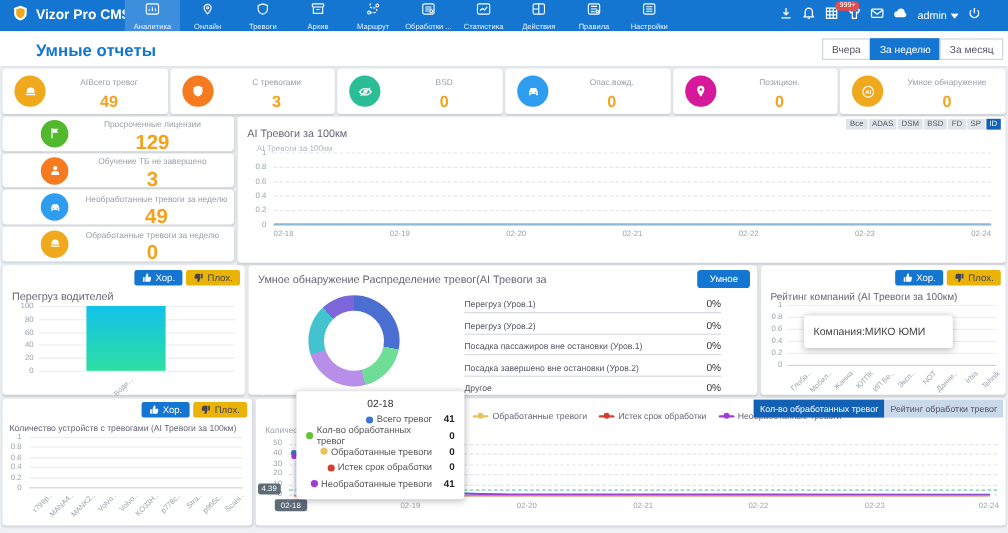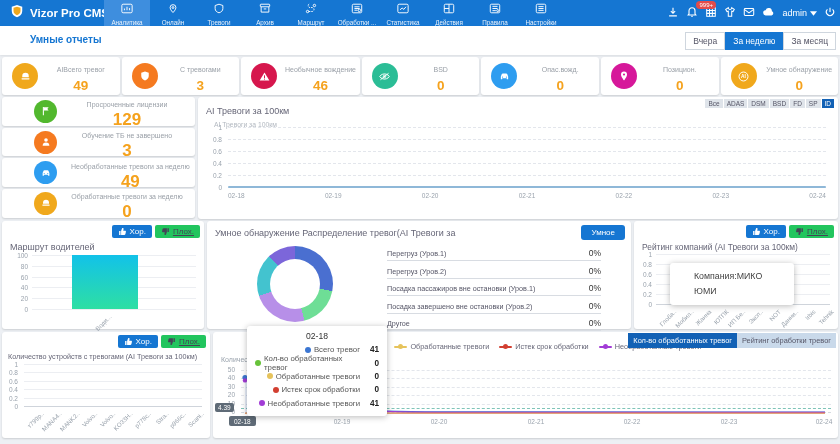--- a/index.html
+++ b/index.html
@@ -8,27 +8,27 @@
   .app { position:relative; width:840px; height:444px; overflow:hidden; }
 
   
   .topbar { position:absolute; left:0; top:0; width:840px; height:26px; background:#1576d2; display:flex; align-items:center; }
   .brand { display:flex; align-items:center; gap:6px; padding-left:10px; width:100px; }
   .brand-name { color:#fff; font-size:11.5px; font-weight:bold; white-space:nowrap; }
   .nav { display:flex; height:26px; margin-left:4px; }
   .nav-item { width:46px; height:26px; display:flex; flex-direction:column; align-items:center; justify-content:center; gap:1px; cursor:pointer; }
   .nav-item.active { background:#3e8ede; }
   .nav-item .lbl { color:#eaf2fb; font-size:6.3px; white-space:nowrap; }
-  .top-icons { position:absolute; right:0; top:0; height:26px; display:flex; align-items:center; gap:7px; padding-right:4px; }
+  .top-icons { position:absolute; right:0; top:0; height:26px; display:flex; align-items:center; gap:7px; padding-right:22px; }
   .badge { position:absolute; right:124px; top:1px; background:#e24c4b; color:#fff; font-size:6px; border-radius:5px; padding:1px 3px; z-index:2; }
   .admin { color:#fff; font-size:9px; display:flex; align-items:center; gap:3px; cursor:pointer; }
 
   
   .subheader { position:absolute; left:0; top:26px; width:840px; height:29px; background:#fff; box-shadow:0 1px 2px rgba(0,0,0,.08); }
-  .page-title { position:absolute; left:30px; top:8px; color:#1576d2; font-size:10px; font-weight:bold; }
+  .page-title { position:absolute; left:30px; top:8px; color:#1576d2; font-size:14px; font-weight:bold; }
   .ranges { position:absolute; right:4px; top:6px; display:flex; }
   .range-btn { font-size:8.5px; color:#556; background:#fff; border:1px solid #cfd6de; padding:3px 7px; cursor:pointer; }
   .range-btn.active { background:#1576d2; border-color:#1576d2; color:#fff; }
 
   
   .panel { position:absolute; background:#fff; border-radius:3px; box-shadow:0 1px 2px rgba(0,0,0,.14); }
   .ptitle { font-size:9px; color:#667; white-space:nowrap; }
 
   
   .kpi-row { position:absolute; left:2px; top:57px; width:836px; height:38px; display:flex; gap:2px; }
@@ -49,21 +49,21 @@
   .gridsolid { position:absolute; border-top:1px solid #eceef2; }
   .tick { position:absolute; font-size:6.5px; color:#9aa3ad; text-align:right; width:20px; }
   .xlab { font-size:6.5px; color:#9aa3ad; }
   .rlab { position:absolute; font-size:6.2px; color:#9aa3ad; transform:rotate(-45deg); transform-origin:top right; white-space:nowrap; }
 
   .chip { font-size:6.5px; color:#556; background:#dfe4ea; padding:1px 3px; margin-left:1px; cursor:pointer; }
   .chip.active { background:#1261b5; color:#fff; }
 
   .tbtn { display:flex; align-items:center; gap:3px; font-size:8px; padding:2px 6px; cursor:pointer; border-radius:2px; }
   .tbtn.good { background:#1576d2; color:#fff; }
-  .tbtn.bad { background:#22c55e; color:#445;text-decoration:underline; }
+  .tbtn.bad { background:#eab308; color:#445; }
 
   .sd-row { position:absolute; left:180px; width:214px; height:18px; border-bottom:1px solid #d8dce2; display:flex; align-items:flex-end; justify-content:space-between; padding-bottom:2px; }
   .sd-label { font-size:7.2px; color:#556; white-space:nowrap; }
   .sd-val { font-size:8.5px; color:#333; }
 
   .ttip { position:absolute; background:#fff; border-radius:3px; box-shadow:0 1px 6px rgba(0,0,0,.28); z-index:6; }
 
   .leg-item { display:flex; align-items:center; gap:3px; white-space:nowrap; }
   .leg-marker { width:13px; height:2px; border-radius:1px; position:relative; flex:none; }
   .leg-marker::after { content:""; position:absolute; left:4px; top:-1.7px; width:5px; height:5px; border-radius:50%; background:inherit; }
@@ -216,30 +216,20 @@
         </span>
       <span class="ktext"><span class="klabel">AIВсего тревог</span><br><span class="kvalue">49</span></span>
     </div>
     <div class="kpi">
       <span class="kico" style="background:#f57a20">
           <svg width="12" height="12" viewBox="0 0 16 16">
             <path d="M8 2l5 1.7V8c0 3.2-2.2 5-5 6-2.8-1-5-2.8-5-6V3.7z" fill="#fff"></path>
           </svg>
         </span>
       <span class="ktext"><span class="klabel">С тревогами</span><br><span class="kvalue">3</span></span>
-    </div>
-    <div class="kpi">
-      <span class="kico" style="background:#d6174d">
-          <svg width="13" height="13" viewBox="0 0 16 16">
-            <path d="M8 3l6 10H2z" fill="#fff"></path>
-            <rect x="7.4" y="6.5" width="1.2" height="3.4" fill="#d6174d"></rect>
-            <rect x="7.4" y="10.6" width="1.2" height="1.2" fill="#d6174d"></rect>
-          </svg>
-        </span>
-      <span class="ktext"><span class="klabel">Необычное вождение</span><br><span class="kvalue">46</span></span>
     </div>
     <div class="kpi">
       <span class="kico" style="background:#2bbd96">
           <svg width="13" height="13" viewBox="0 0 16 16" fill="none" stroke="#fff" stroke-width="1.2">
             <path d="M2 8s2.2-3.2 6-3.2S14 8 14 8s-2.2 3.2-6 3.2S2 8 2 8z"></path>
             <circle cx="8" cy="8" r="1.5"></circle>
             <path d="M3 12L13 4"></path>
           </svg>
         </span>
       <span class="ktext"><span class="klabel">BSD</span><br><span class="kvalue">0</span></span>
@@ -358,21 +348,21 @@
           </svg>
         <span>Хор.</span>
       </div>
       <div class="tbtn bad">
         <svg width="9" height="9" viewBox="0 0 16 16" style="transform:rotate(180deg)">
             <path d="M2 7h2.5v7H2zM5.5 14h5.6c1 0 1.9-.7 2.1-1.7l.9-3.9c.2-1-.5-1.9-1.5-1.9H9.3l.6-2.9c.2-1-.5-1.9-1.5-1.9-.4 0-.9.2-1.1.6L5.5 7z" fill="#445"></path>
           </svg>
         <span>Плох.</span>
       </div>
     </div>
-    <div class="ptitle" style="position:absolute; left:8px; top:21px;">Маршрут водителей</div>
+    <div class="ptitle" style="position:absolute; left:8px; top:21px;">Перегруз водителей</div>
     <div>
       <span class="tick" style="left:6px; top:31px;">100</span>
       <span class="tick" style="left:6px; top:41.8px;">80</span>
       <span class="tick" style="left:6px; top:52.6px;">60</span>
       <span class="tick" style="left:6px; top:63.4px;">40</span>
       <span class="tick" style="left:6px; top:74.2px;">20</span>
       <span class="tick" style="left:6px; top:85px;">0</span>
       <div class="gridsolid" style="left:30px; top:34px; width:164px;"></div>
       <div class="gridsolid" style="left:30px; top:44.8px; width:164px;"></div>
       <div class="gridsolid" style="left:30px; top:55.6px; width:164px;"></div>
@@ -444,21 +434,21 @@
       <span class="rlab" style="right:166px; top:87px;">Глоба..</span>
       <span class="rlab" style="right:148.5px; top:87px;">Мобил..</span>
       <span class="rlab" style="right:131px; top:87px;">Жанна</span>
       <span class="rlab" style="right:113.5px; top:87px;">ЮТПК</span>
       <span class="rlab" style="right:96px; top:87px;">ИП Бе..</span>
       <span class="rlab" style="right:78.5px; top:87px;">Эксп..</span>
       <span class="rlab" style="right:61px; top:87px;">NOT</span>
       <span class="rlab" style="right:43.5px; top:87px;">Данни..</span>
       <span class="rlab" style="right:26px; top:87px;">Irbis</span>
       <span class="rlab" style="right:8.5px; top:87px;">Tehnik</span>
-      <div class="ttip" style="left:36px; top:42px; width:124px; padding:6px 24px;">
+      <div class="ttip" style="left:36px; top:42px; width:124px; padding:6px 8px;">
         <div style="font-size:8.8px; color:#444; line-height:15px;">Компания:МИКО ЮМИ</div>
       </div>
     </div>
   </div>
 
   <div class="panel" style="left:2px; top:332px; width:208px; height:106px;">
     <div style="position:absolute; top:3px; right:4px; display:flex; gap:3px;">
       <div class="tbtn good">
         <svg width="9" height="9" viewBox="0 0 16 16">
             <path d="M2 7h2.5v7H2zM5.5 14h5.6c1 0 1.9-.7 2.1-1.7l.9-3.9c.2-1-.5-1.9-1.5-1.9H9.3l.6-2.9c.2-1-.5-1.9-1.5-1.9-.4 0-.9.2-1.1.6L5.5 7z" fill="#fff"></path>

